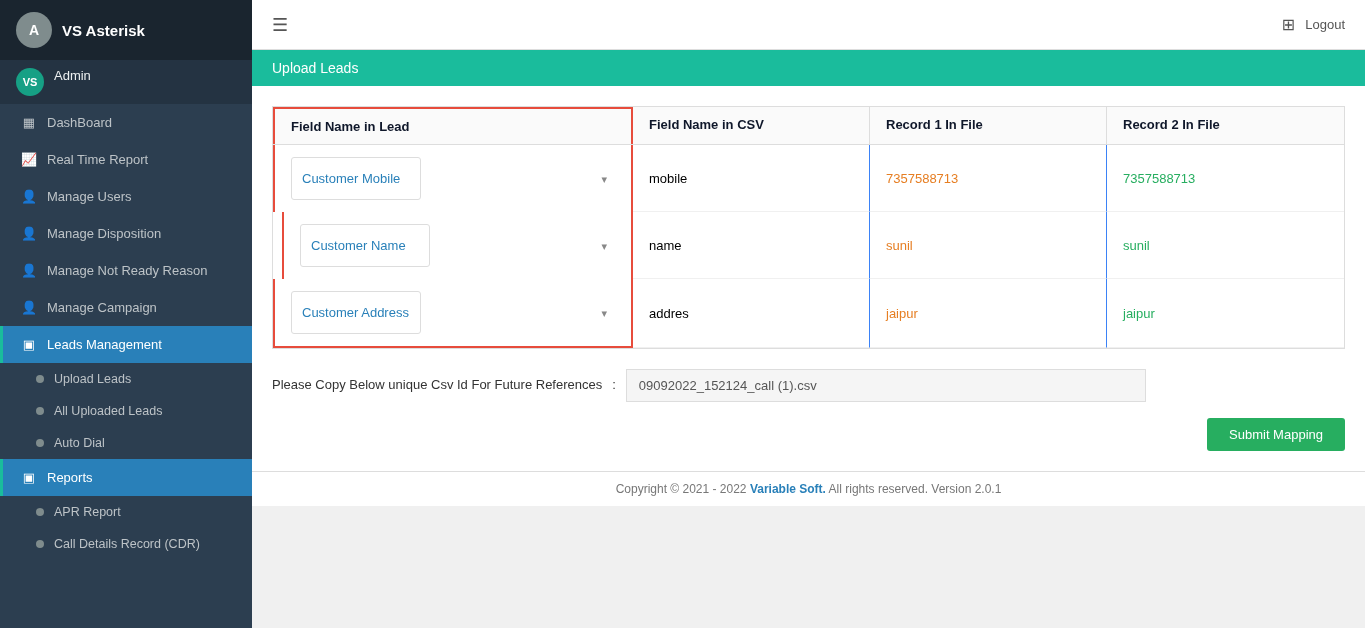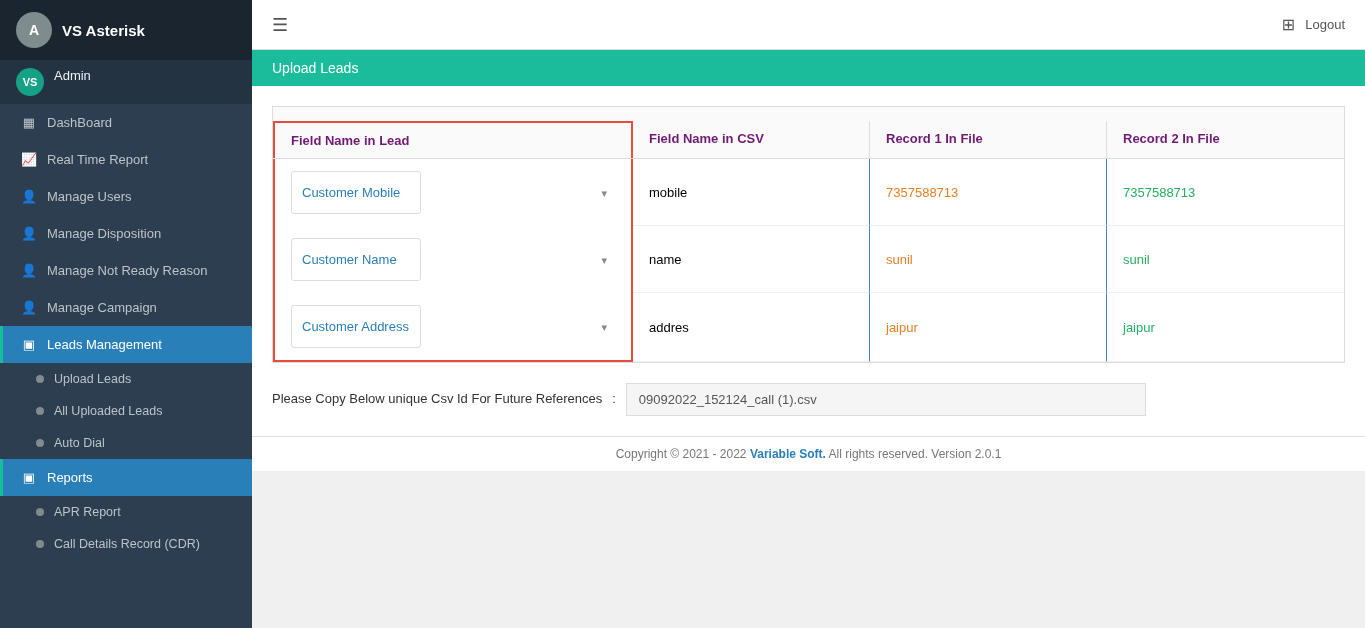--- a/index.html
+++ b/index.html
@@ -192,23 +192,22 @@
     .col-headers {
       display: grid;
       grid-template-columns: 360px 1fr 1fr 1fr;
       background: #fafafa;
       border-bottom: 1px solid #ddd;
     }
     .col-header {
       padding: 10px 16px;
       font-weight: 600;
       font-size: 13px;
-      color: #701a75;
+      color: #0f172a;
       border-right: 1px solid #ddd;
-      margin-top: 14px;
     }
     .col-header:last-child { border-right: none; }
     .data-rows { display: grid; grid-template-columns: 360px 1fr 1fr 1fr; }
     .data-cell {
       padding: 11px 16px;
       border-bottom: 1px solid #f0f0f0;
       border-right: 1px solid #3b82f6;
       font-size: 13px;
       display: flex;
       align-items: center;
@@ -335,21 +334,21 @@
           </div>
           <div class="data-cell orange">
             <span>7357588713</span>
           </div>
           <div class="data-cell green">
             <span>7357588713</span>
           </div>
         </div>
 
         <div class="data-rows">
-          <div class="data-cell left-col" style="border: 2px solid #e74c3c; border-top: none; border-bottom: none;">
+          <div class="data-cell left-col" style="border: 2px solid #e74c3c; border-top: none; border-bottom: none; margin-left: 9px;">
             <div class="select-wrapper" style="width:100%">
               <select class="field-select">
                 <option>Customer Mobile</option>
                 <option selected="">Customer Name</option>
                 <option>Customer Address</option>
               </select>
             </div>
           </div>
           <div class="data-cell">
             <span>name</span>
@@ -383,19 +382,22 @@
           </div>
         </div>
       </div>
 
       <div class="csv-id-section">
         <span class="csv-label">Please Copy Below unique Csv Id For Future References</span>
         <span style="padding-top:8px; color:#333;">:</span>
         <input class="csv-id-input" type="text" readonly="" value="09092022_152124_call (1).csv" style="">
       </div>
 
+      <div class="submit-section">
+        <button class="submit-btn">Submit Mapping</button>
+      </div>
     </div>
 
     <div class="footer">
       <span>Copyright © 2021 - 2022 </span><span class="brand">Variable Soft.</span><span> All rights reserved. Version 2.0.1</span>
     </div>
   </div>
 </div>
 
 </body></html>

